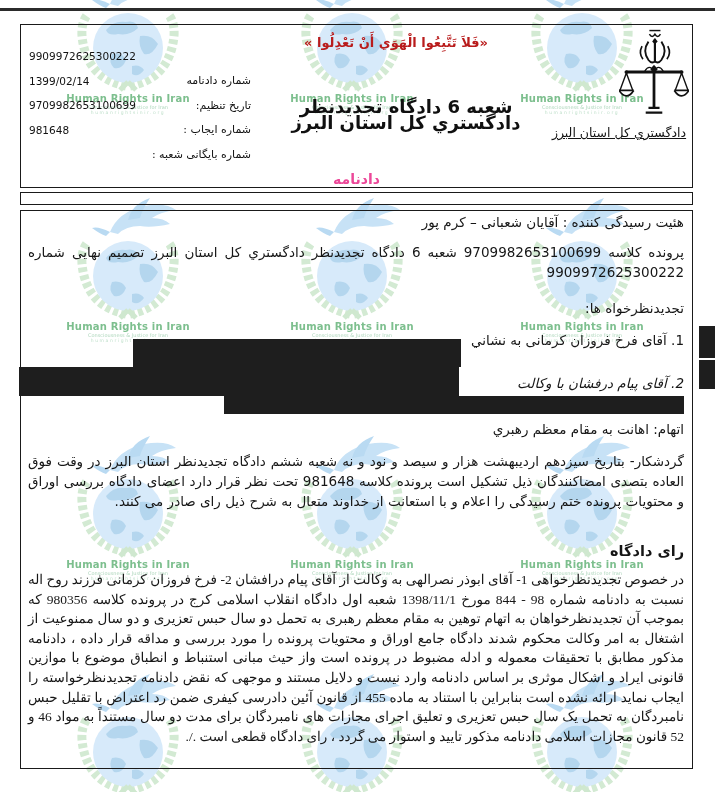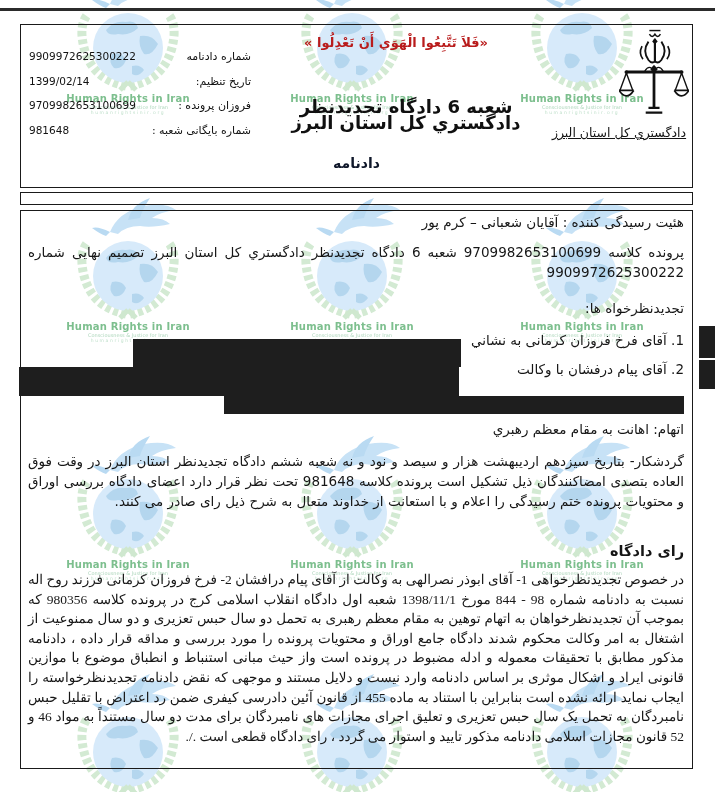--- a/index.html
+++ b/index.html
@@ -18,41 +18,41 @@
   
   .topline{position:absolute;left:0;top:8px;width:715px;height:3px;background:#2b2b2b;z-index:2;}
   .box{position:absolute;border:1px solid #1a1a1a;z-index:1;}
   #headerBox{left:20px;top:24px;width:671px;height:162px;}
   #stripBox{left:20px;top:192px;width:671px;height:11px;}
   #bodyBox{left:20px;top:210px;width:671px;height:557px;}
 
   
   #headerBox *{position:absolute;}
   .hval{left:8px;font-size:10.5px;direction:ltr;white-space:nowrap;color:#111;}
-  .hlabel{right:441px;font-size:11px;direction:rtl;white-space:nowrap;color:#111;}
+  .hlabel{right:441px;font-size:11px;direction:rtl;white-space:nowrap;color:#111;margin-top:24px;}
   .r1{top:25px;} .r2{top:50px;} .r3{top:74px;} .r4{top:99px;}
   .quote{left:225px;top:10px;width:300px;text-align:center;direction:rtl;
          font-weight:bold;font-size:13px;color:#b91c1c;}
   .branch{left:260px;top:74px;width:250px;text-align:center;direction:rtl;
           font-weight:bold;font-size:18px;line-height:16px;color:#101010;}
-  .doc-title{left:0;top:130px;width:671px;text-align:center;direction:rtl;
-             font-weight:bold;font-size:14px;color:#0f172a;}
+  .doc-title{left:0;top:146px;width:671px;text-align:center;direction:rtl;
+             font-weight:bold;font-size:14px;color:#ec4899;}
   .org-caption{left:528px;top:100px;width:140px;text-align:center;direction:rtl;
                font-size:12.5px;line-height:15px;color:#141414;text-decoration:underline;}
   .logo-svg{left:598px;top:1px;}
 
   
   .bt{position:absolute;right:31px;direction:rtl;text-align:right;
       font-size:13.5px;line-height:20px;color:#161616;z-index:2;white-space:nowrap;}
   .par{white-space:normal;width:656px;text-align:justify;}
   #panel{top:212px;}
   #casePar{top:242px;}
   #appHead{top:298px;}
   #app1{top:330px;}
-  #app2{top:359px;}
+  #app2{top:373px;font-style:italic;}
   #charge{top:419px;}
   #procPar{top:451px;line-height:20px;}
   #vHead{top:541px;font-weight:bold;font-size:14.5px;}
   #verdictPar{top:570px;line-height:19.6px;font-family:Liberation Serif, serif;}
 
   
   .bar{position:absolute;background:#1e1e1e;z-index:4;}
   #barB{left:133px;top:339px;width:328px;height:28px;}
   #barC{left:19px;top:367px;width:440px;height:29px;}
   #barD{left:224px;top:396px;width:460px;height:18px;}
@@ -286,21 +286,21 @@
   <div class="topline"></div>
 
   <div class="box" id="headerBox">
     <span class="hval r1">9909972625300222</span>
     <span class="hval r2">1399/02/14</span>
     <span class="hval r3">9709982653100699</span>
     <span class="hval r4">981648</span>
 
     <span class="hlabel r1">شماره دادنامه</span>
     <span class="hlabel r2">تاریخ تنظیم:</span>
-    <span class="hlabel r3">فروزان پرونده :</span>
+    <span class="hlabel r3">شماره ایجاب :</span>
     <span class="hlabel r4">شماره بایگانی شعبه :</span>
 
     <div class="quote">«فَلاَ تَتَّبِعُوا الْهَوَي أَنْ تَعْدِلُوا »</div>
     <div class="branch">شعبه 6 دادگاه تجدیدنظر دادگستري کل استان البرز</div>
     <div class="doc-title">دادنامه</div>
 
     <svg class="logo-svg" width="70" height="92" viewBox="0 0 76 96">
       <g stroke="#111" fill="none">
 
         <path d="M33,3 h12" stroke-width="1.6"></path>

